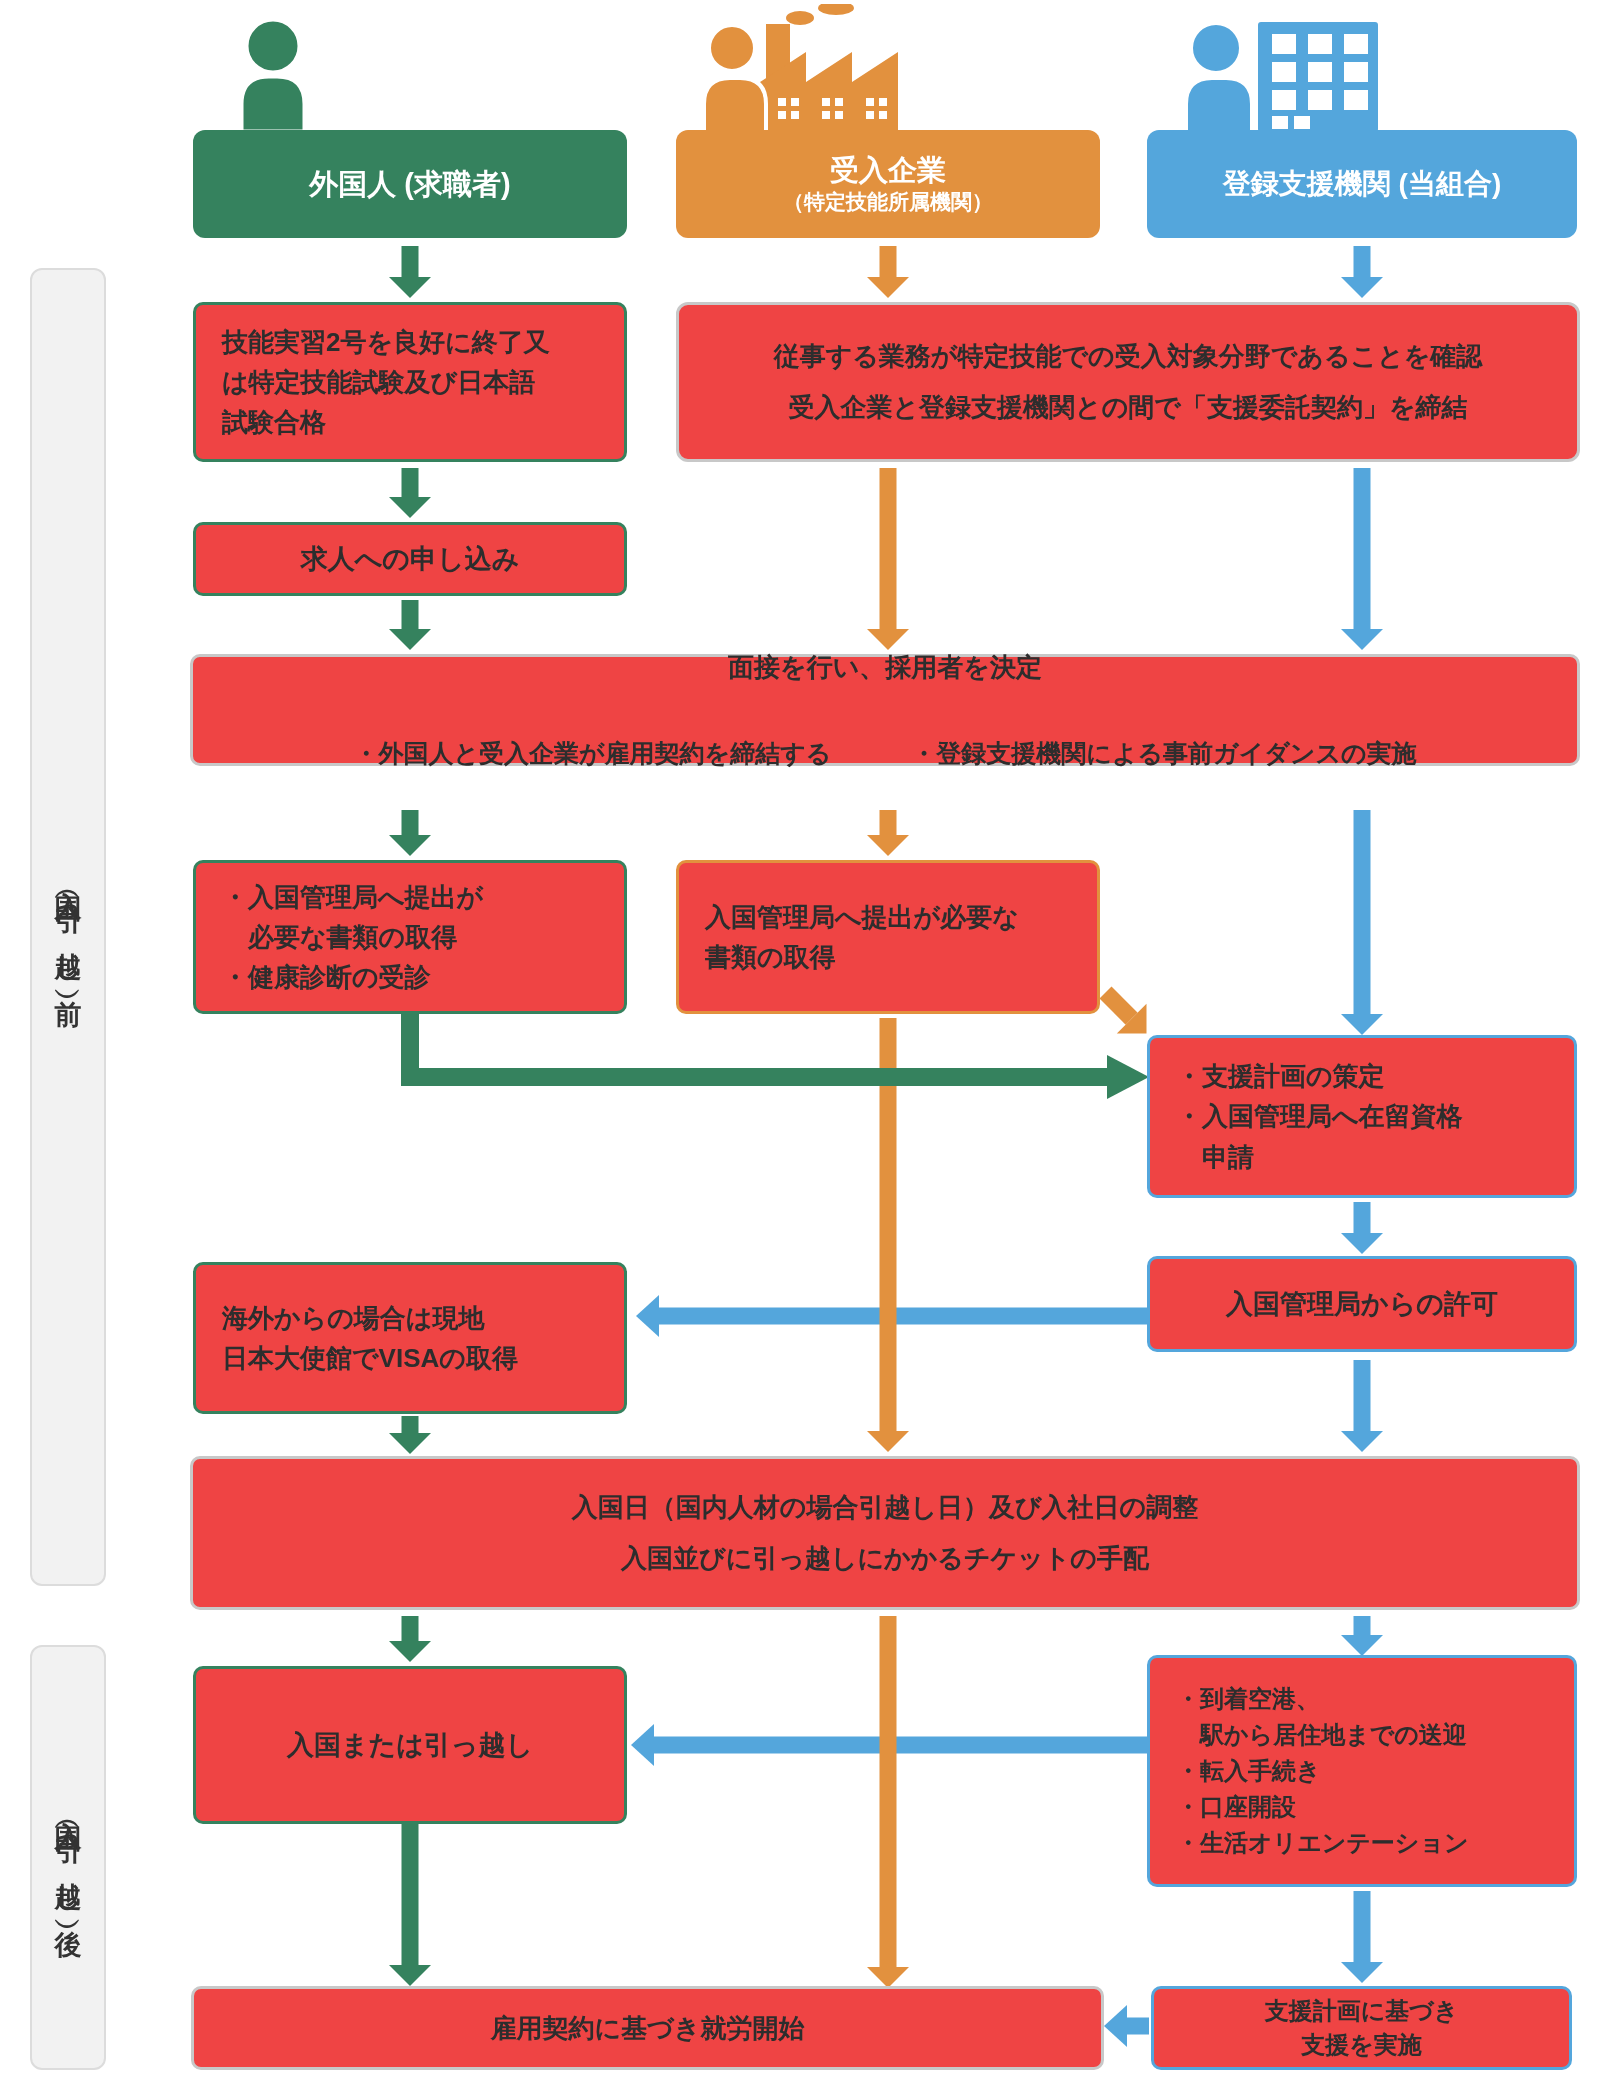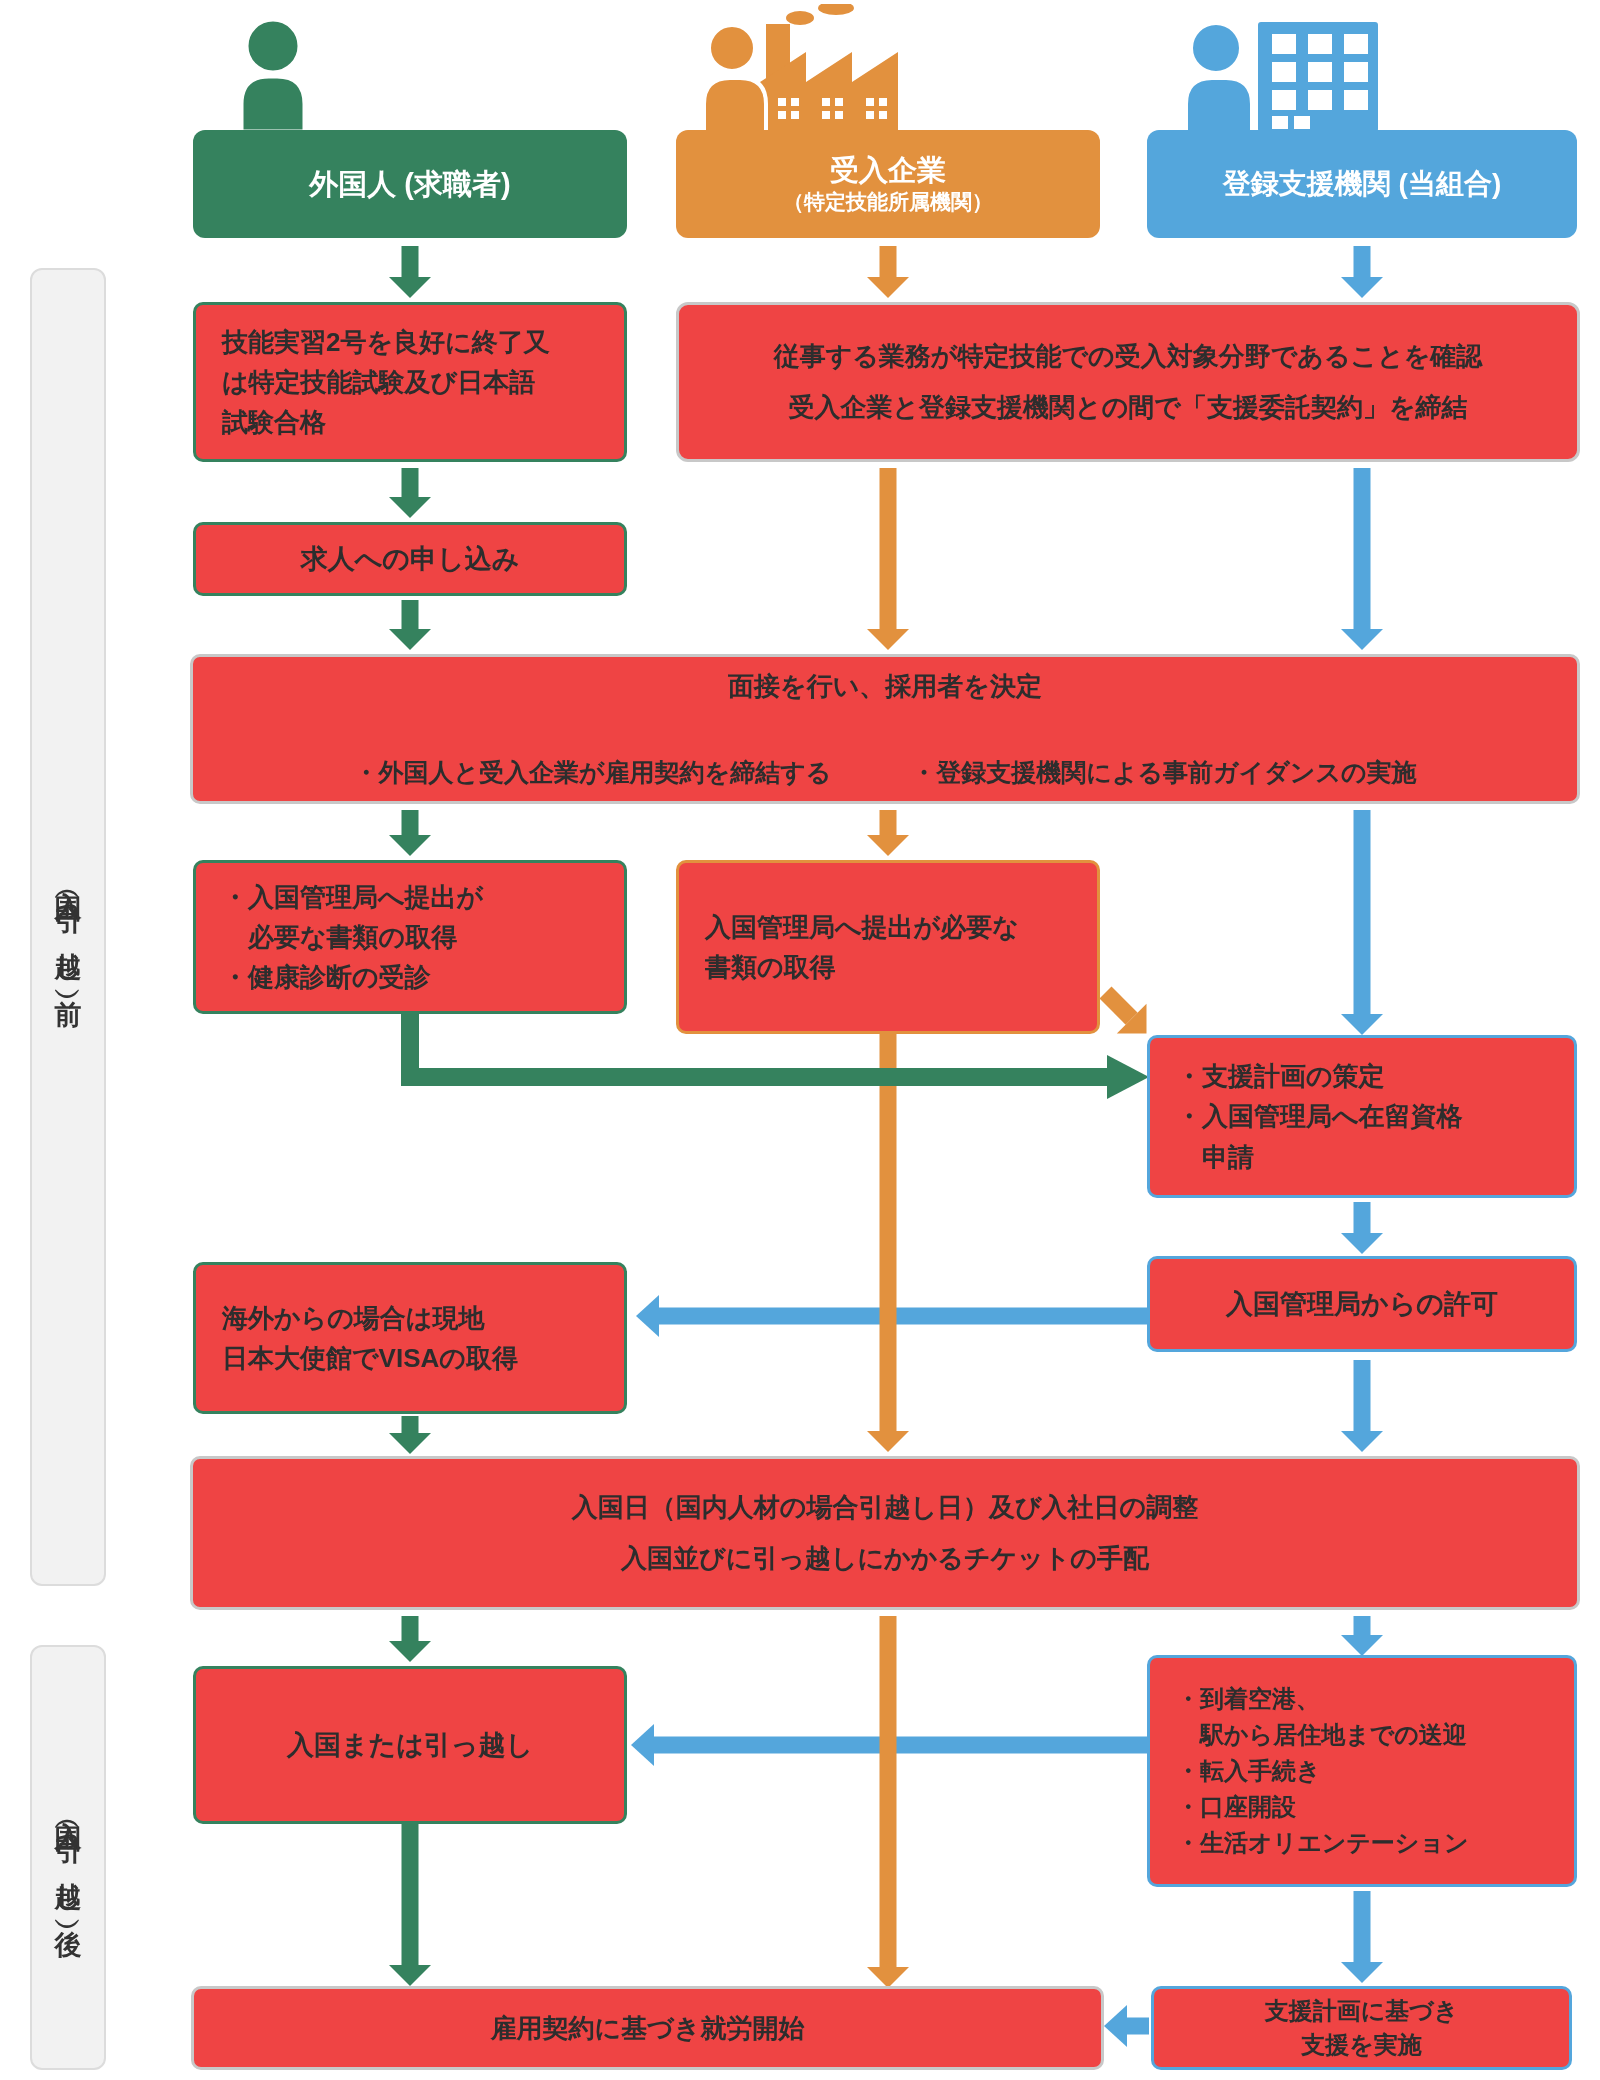--- a/index.html
+++ b/index.html
@@ -221,35 +221,35 @@
 
   <div class="box bgr center" style="left:676px;top:302px;width:904px;height:160px;border-radius:12px;">
     <div class="lnw">従事する業務が特定技能での受入対象分野であることを確認</div>
     <div class="lnw">受入企業と登録支援機関との間で「支援委託契約」を締結</div>
   </div>
 
   <div class="box bg center" style="left:193px;top:522px;width:434px;height:74px;">
     <div class="single">求人への申し込み</div>
   </div>
 
-  <div class="box bgr" style="left:190px;top:654px;width:1390px;height:150px;gap:40px;">
+  <div class="box bgr" style="left:190px;top:654px;width:1390px;height:112px;gap:40px;">
     <div class="interview-title">面接を行い、採用者を決定</div>
     <div class="interview-bullets">
       <span>・外国人と受入企業が雇用契約を締結する</span>
       <span>・登録支援機関による事前ガイダンスの実施</span>
     </div>
   </div>
 
   <div class="box bg pad" style="left:193px;top:860px;width:434px;height:154px;">
     <div class="ln">・入国管理局へ提出が</div>
     <div class="ln">　必要な書類の取得</div>
     <div class="ln">・健康診断の受診</div>
   </div>
 
-  <div class="box bo pad" style="left:676px;top:860px;width:424px;height:174px;">
+  <div class="box bo pad" style="left:676px;top:860px;width:424px;height:154px;">
     <div class="ln">入国管理局へ提出が必要な</div>
     <div class="ln">書類の取得</div>
   </div>
 
   <div class="box bb pad" style="left:1147px;top:1035px;width:430px;height:163px;">
     <div class="ln">・支援計画の策定</div>
     <div class="ln">・入国管理局へ在留資格</div>
     <div class="ln">　申請</div>
   </div>
 

